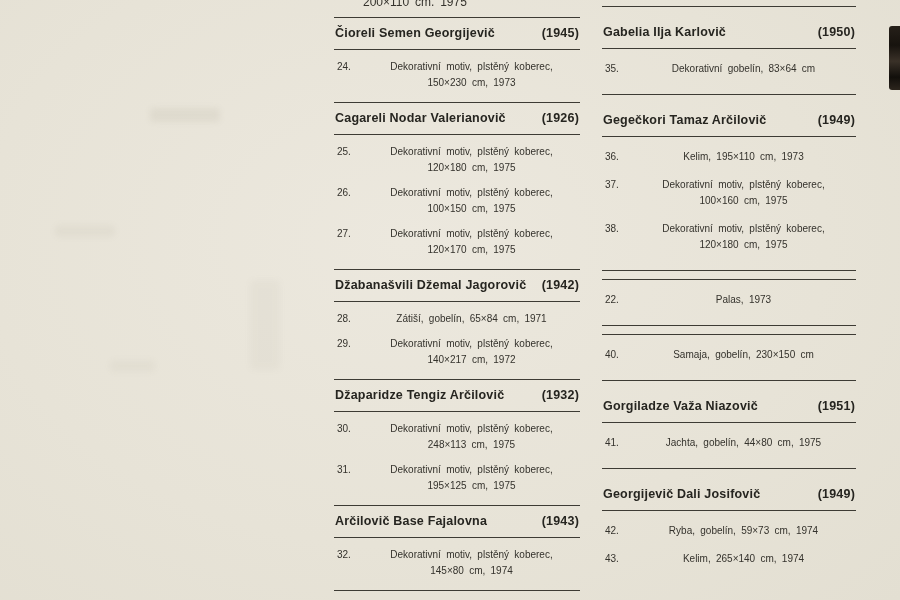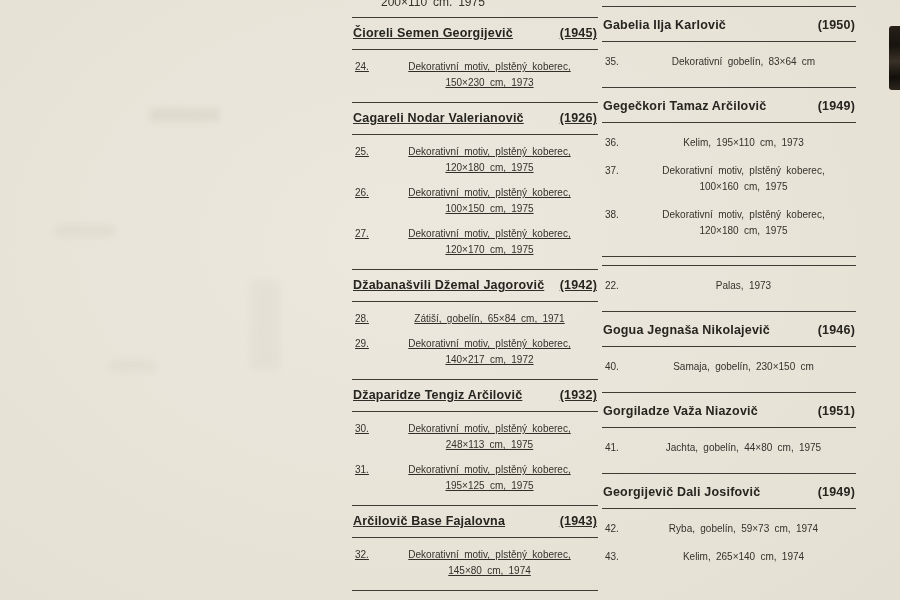--- a/index.html
+++ b/index.html
@@ -4,21 +4,21 @@
 <style>
   html,body{margin:0;padding:0;}
   body{
     width:900px;height:600px;overflow:hidden;position:relative;
     background:#e9e5da;
     background-image:radial-gradient(ellipse at 45% 40%, #ece8de 0%, #e7e3d7 60%, #e3dfd2 100%);
     font-family:"Liberation Sans","DejaVu Sans",sans-serif;
     color:#2f2e29;
   }
   .column{position:absolute;top:0;}
-  .col-left{left:352px;width:246px;text-decoration:underline;}
+  .col-left{left:334px;width:246px;}
   .col-right{left:602px;width:254px;}
 
   .partial-top{
     margin-top:-6px;line-height:16px;font-size:12px;
     padding-left:29px;word-spacing:2.5px;color:#35332d;
     overflow:hidden;height:12px;
   }
 
   .rule{height:1px;background:#3d3b34;margin-top:11px;}
   .rule:first-child{margin-top:6px;}
@@ -30,21 +30,21 @@
     letter-spacing:.2px;line-height:16px;color:#262520;
   }
   .entry{display:flex;margin-top:9px;font-size:10px;line-height:16px;color:#34322c;}
   .entry .num{flex:0 0 26px;padding-left:3px;}
   .entry .lines{flex:1;word-spacing:2.5px;text-align:center;}
 
   
   .col-right .rule{margin-top:17px;}
   .col-right .rule:first-child{margin-top:6px;}
   .col-right .rule-after-header{margin-top:8px;}
-  .col-right .artist{margin-top:10px;}
+  .col-right .artist{margin-top:17px;}
   .col-right .entry{margin-top:12px;}
 
   
   .scan-mark{
     position:absolute;right:0px;top:26px;width:11px;height:64px;
     background:linear-gradient(180deg,#262019 0%,#17130e 30%,#3a3128 55%,#120f0b 80%,#2c251d 100%);
     border-radius:3px 0 0 3px;
   }
   .bleed{position:absolute;filter:blur(3px);opacity:.10;background:#8a8470;border-radius:4px;}
   .bleed-1{left:150px;top:108px;width:70px;height:14px;}
@@ -198,24 +198,20 @@
     </div>
     <div class="rule"></div>
     <div class="rule rule-after-header"></div>
     <div class="entry">
       <span class="num">22.</span>
       <span class="lines">
         <div class="eline">Palas, 1973</div>
       </span>
     </div>
     <div class="rule"></div>
-    <div class="artist">
-      <span class="aname">Gogua Jegnaša Nikolajevič</span>
-      <span class="ayear">(1946)</span>
-    </div>
     <div class="rule rule-after-header"></div>
     <div class="entry">
       <span class="num">40.</span>
       <span class="lines">
         <div class="eline">Samaja, gobelín, 230×150 cm</div>
       </span>
     </div>
     <div class="rule"></div>
     <div class="artist">
       <span class="aname">Gorgiladze Važa Niazovič</span>

